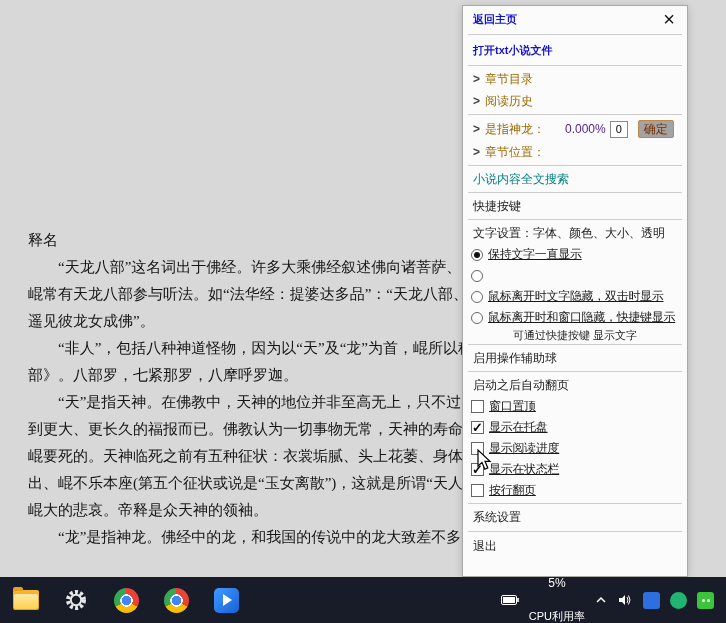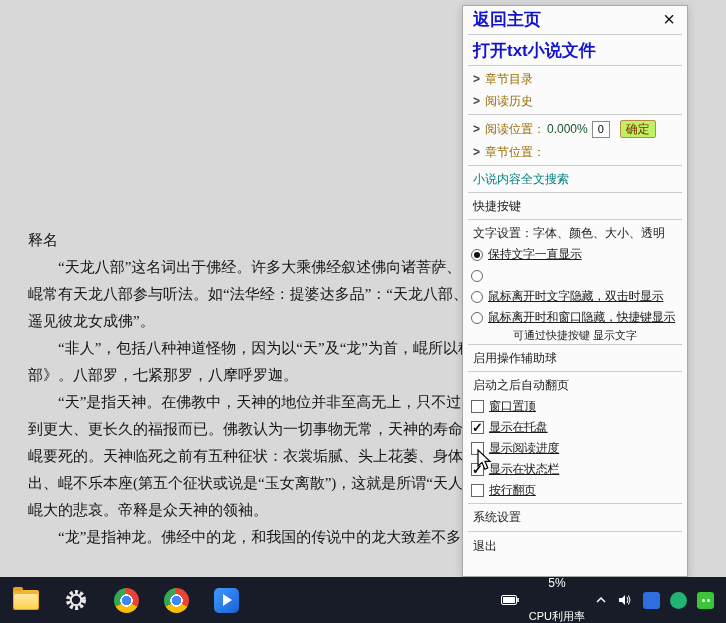--- a/index.html
+++ b/index.html
@@ -26,33 +26,33 @@
   .row{display:flex;align-items:center;padding:0 10px;height:22px;white-space:nowrap;}
   .row.lg{height:26px;}
   .row.sm{height:18px;}
   .row.pos{height:24px;}
   .row.opt{height:21px;padding:0 8px;text-decoration:underline;}
   .row.hint{height:14px;justify-content:center;font-size:11px;color:#222;}
   .row.sys{height:23px;}
   .row.exit{height:24px;}
   .row.spread{justify-content:space-between;}
   .sep{border:0;border-top:1px solid #cdcdcd;margin:2px 5px;}
-  .link{color:#1313cc;font-weight:bold;font-size:17px;cursor:pointer;}
+  .link{color:#1313cc;font-weight:bold;font-size:11px;cursor:pointer;}
   .brown{color:#9a6a00;}
   .teal{color:#008080;}
   .chev{color:#444;margin-right:5px;font-weight:bold;}
   .close{font-size:20px;line-height:1;color:#111;cursor:pointer;margin-right:2px;}
-  .pct{color:#14532d;margin-left:2px;}
+  .pct{color:#4c1d95;margin-left:20px;}
   .posin{
     width:16px;height:15px;border:1px solid #8a8a8a;background:#fff;
     font-size:11px;text-align:center;padding:0;margin:0 4px;
     font-family:"Liberation Sans",sans-serif;
   }
   .confirm{
-    height:18px;font-size:12px;color:#7a2d00;background:#bef264;
+    height:18px;font-size:12px;color:#7a2d00;background:#a3a3a3;
     border:1px solid #b98a4a;border-radius:2px;padding:0 5px;margin-left:6px;
     font-family:"Liberation Sans",sans-serif;cursor:pointer;
   }
   .radio{
     width:12px;height:12px;box-sizing:border-box;border:1px solid #666;
     border-radius:50%;background:#fff;flex:none;position:relative;margin-right:5px;
   }
   .radio.on::after{
     content:"";position:absolute;left:2px;top:2px;width:6px;height:6px;
     border-radius:50%;background:#101010;
@@ -131,21 +131,21 @@
     <span class="chev">&gt;</span>
     <span class="brown">章节目录</span>
   </div>
   <div class="row">
     <span class="chev">&gt;</span>
     <span class="brown">阅读历史</span>
   </div>
   <hr class="sep">
   <div class="row pos">
     <span class="chev">&gt;</span>
-    <span class="brown">阅读位置：</span>
+    <span class="brown">是指神龙：</span>
     <span class="pct">0.000%</span>
     <input class="posin" value="0" style="">
     <button class="confirm">确定</button>
   </div>
   <div class="row">
     <span class="chev">&gt;</span>
     <span class="brown">章节位置：</span>
   </div>
   <hr class="sep">
   <div class="row">

